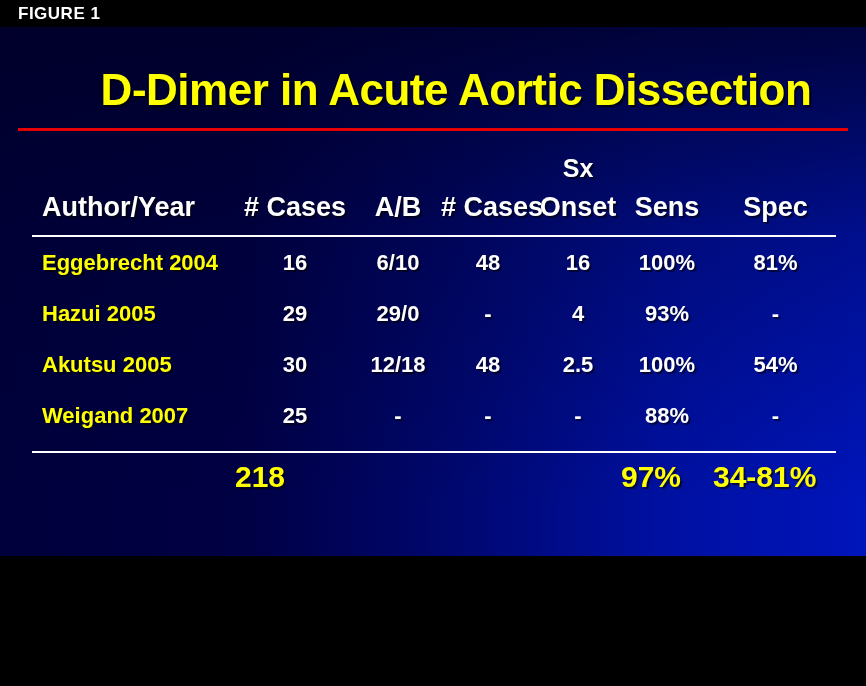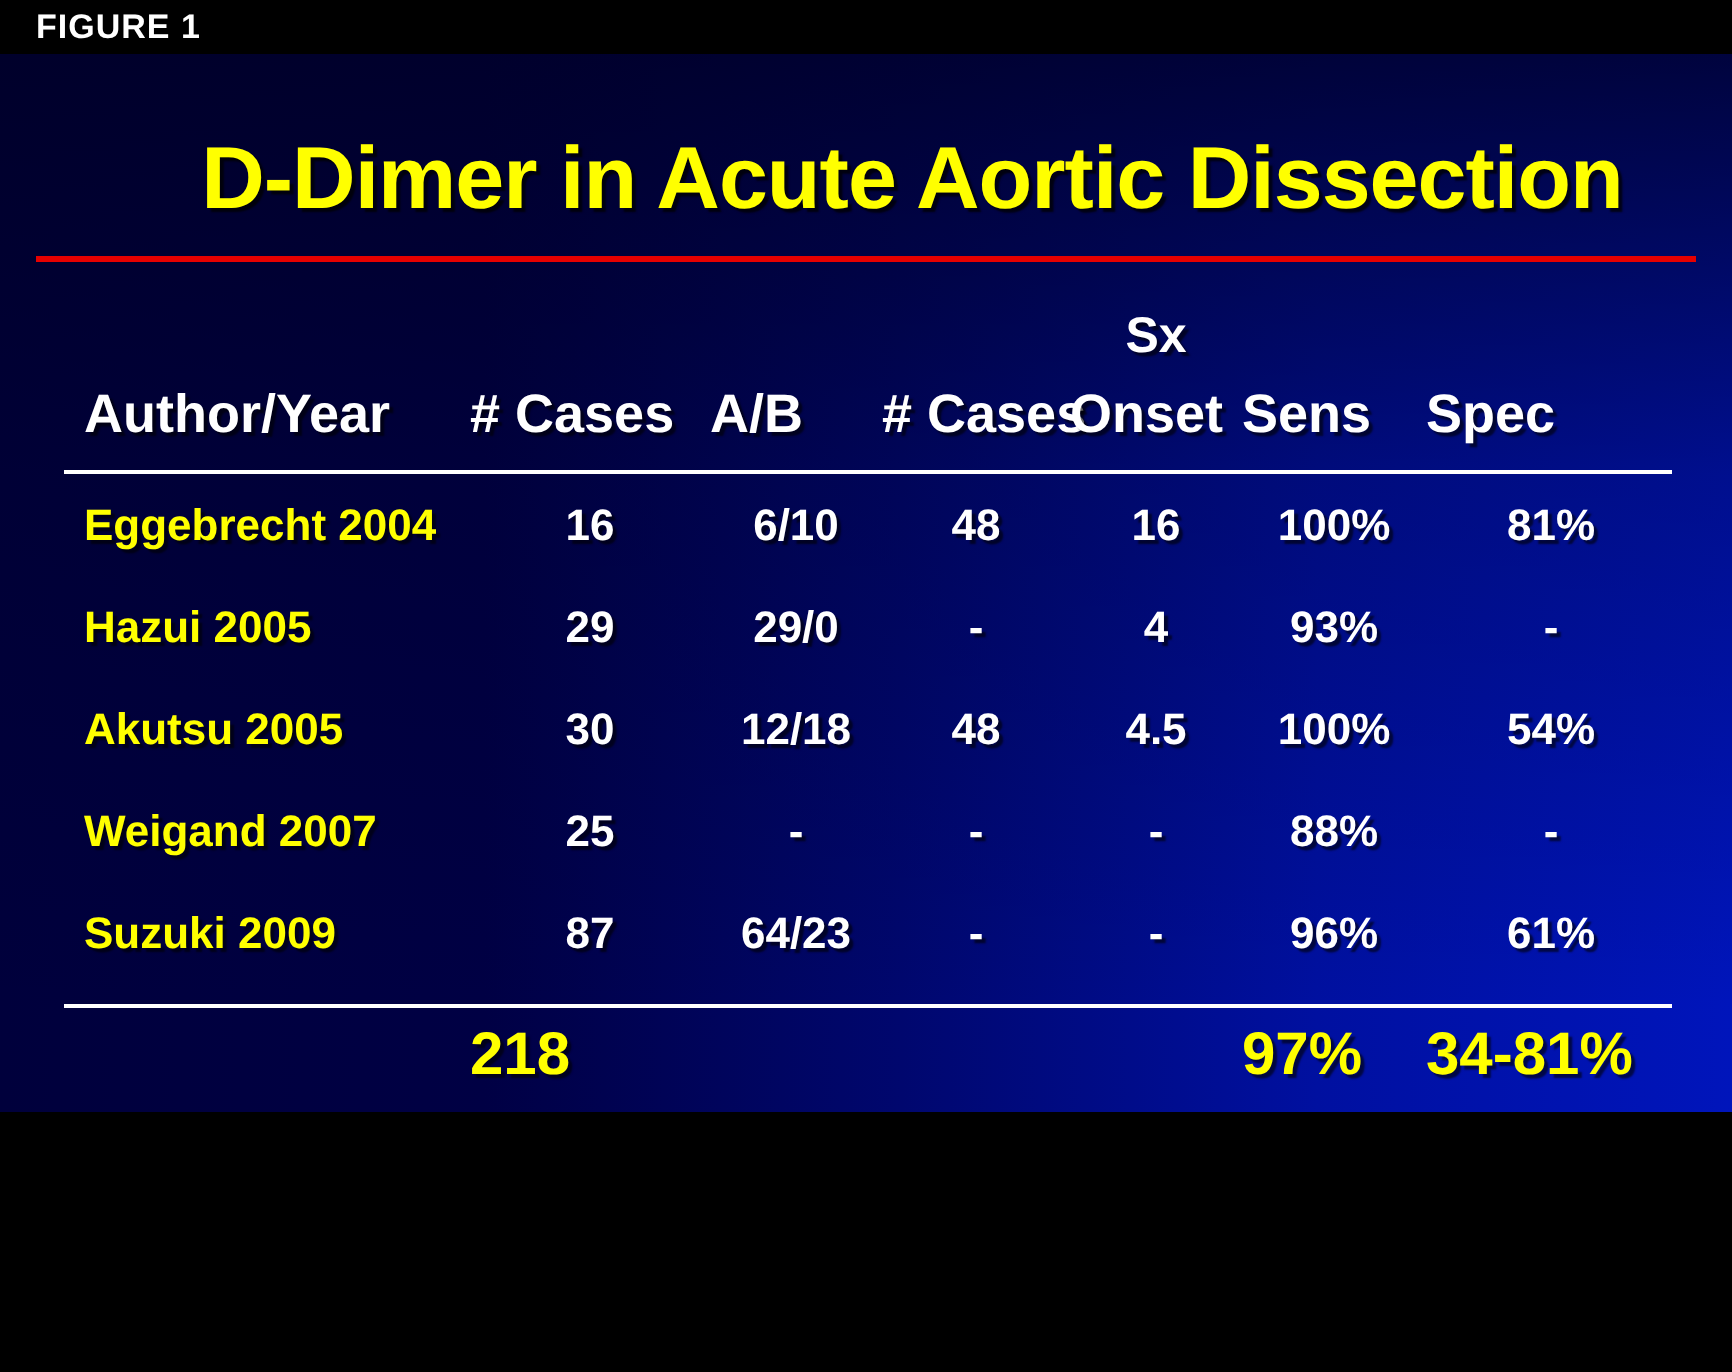--- a/index.html
+++ b/index.html
@@ -108,20 +108,21 @@
     font-size: 25px;
     text-align: center;
     text-shadow: 2px 2px 1px rgba(0,0,0,0.6);
   }
 
   
   .headrow td {
     height: 40px;
     color: #ffffff;
     font-size: 27px;
+    text-align: center;
     padding-bottom: 2px;
     text-shadow: 2px 2px 1px rgba(0,0,0,0.6);
   }
   .headrow td.author-head {
     text-align: left;
     padding-left: 42px;
   }
 
   
   .rule-row td { height: 12px; }
@@ -230,43 +231,33 @@
           <td>4</td>
           <td>93%</td>
           <td>-</td>
           <td></td>
         </tr>
         <tr class="datarow">
           <td class="author-cell">Akutsu 2005</td>
           <td>30</td>
           <td>12/18</td>
           <td>48</td>
-          <td>4.5</td>
+          <td>2.5</td>
           <td>100%</td>
           <td>54%</td>
           <td></td>
         </tr>
         <tr class="datarow">
           <td class="author-cell">Weigand 2007</td>
           <td>25</td>
           <td>-</td>
           <td>-</td>
           <td>-</td>
           <td>88%</td>
           <td>-</td>
-          <td></td>
-        </tr>
-        <tr class="datarow">
-          <td class="author-cell">Suzuki 2009</td>
-          <td>87</td>
-          <td>64/23</td>
-          <td>-</td>
-          <td>-</td>
-          <td>96%</td>
-          <td>61%</td>
           <td></td>
         </tr>
 
         <tr class="rule-row">
           <td colspan="8">
             <div class="rule-line"></div>
           </td>
         </tr>
 
         <tr class="totalrow">

